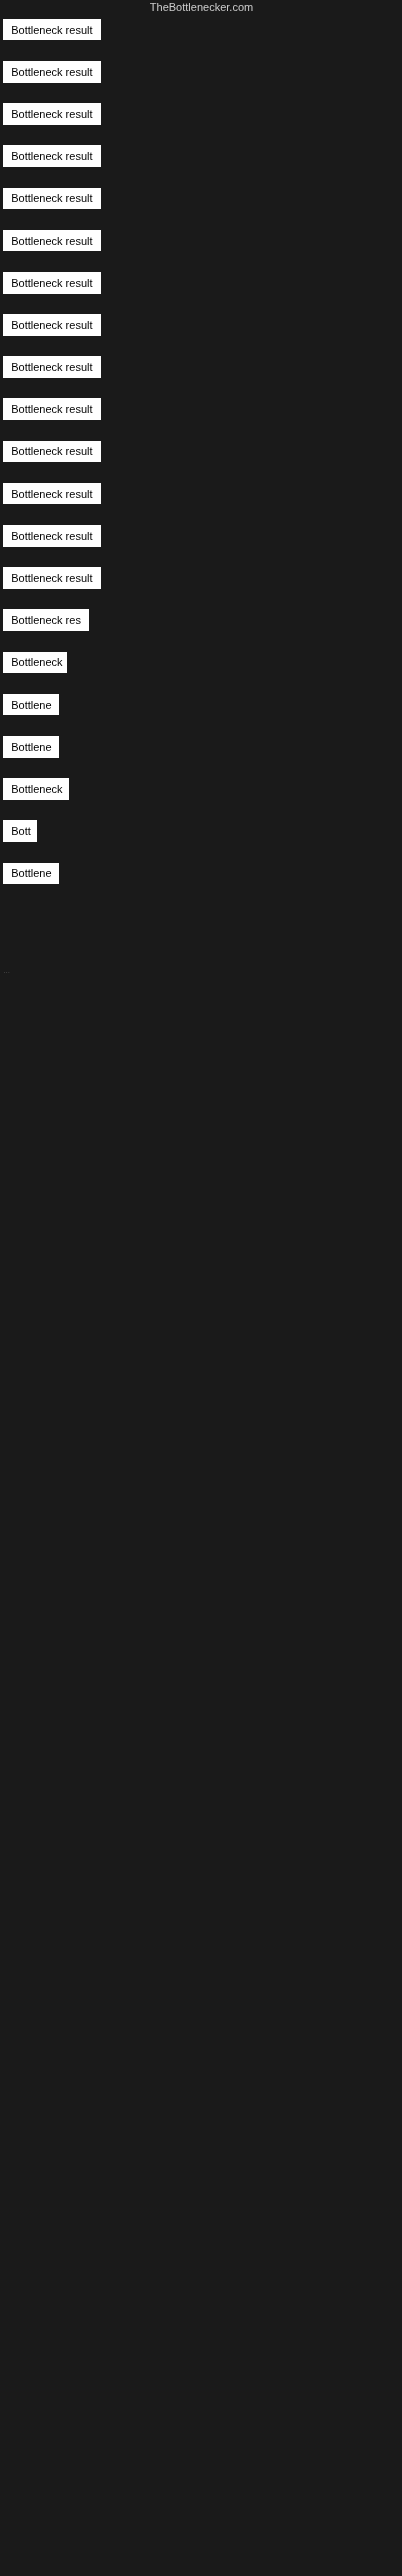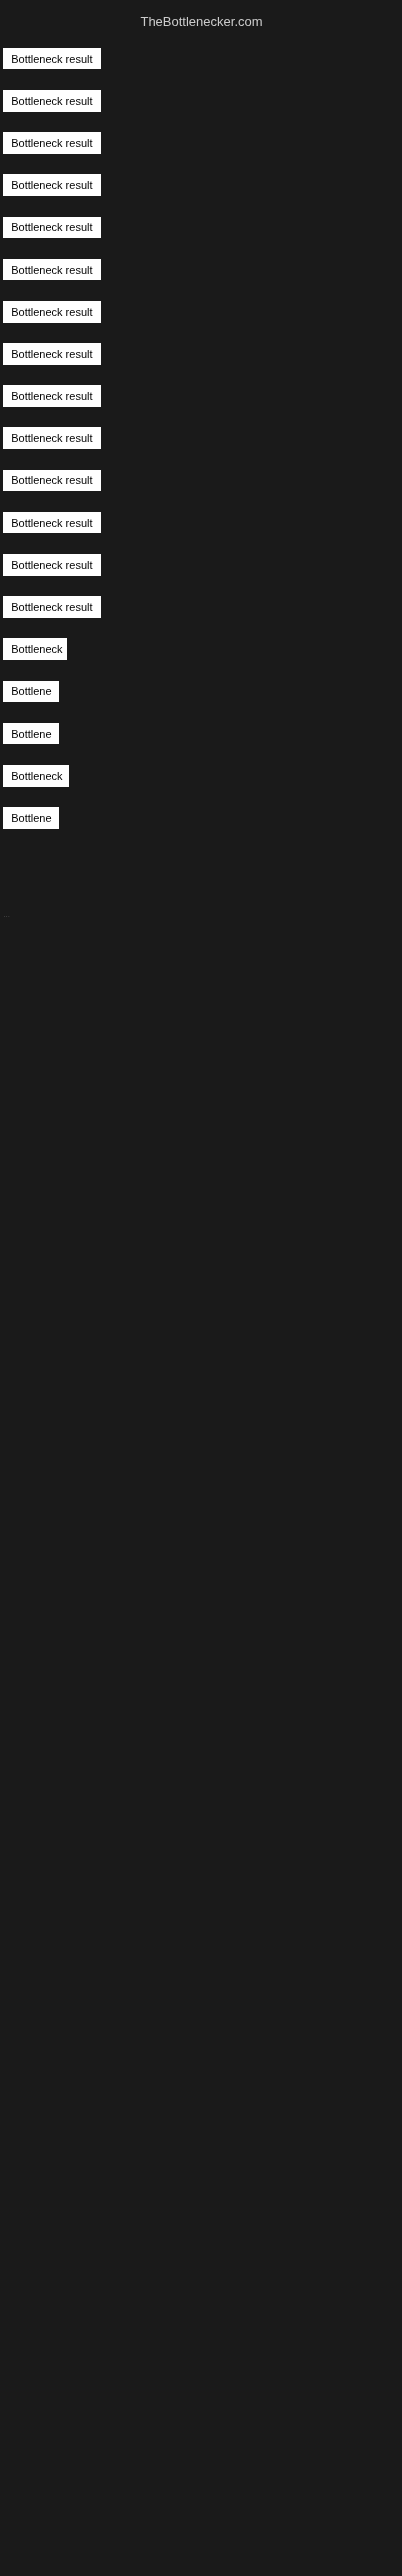--- a/index.html
+++ b/index.html
@@ -12,22 +12,22 @@
       width: 403px;
       min-height: 2576px;
       background-color: #1a1a1a;
       font-family: Arial, sans-serif;
       position: relative;
     }
 
     .site-title {
       text-align: center;
       color: #cccccc;
-      font-size: 13px;
-      padding: 14px 0;
+      font-size: 11px;
+      padding: 1px 0;
       background-color: #1a1a1a;
     }
 
     .bottleneck-item {
       display: inline-block;
       background-color: #ffffff;
       color: #000000;
       font-size: 11px;
       font-weight: normal;
       padding: 4.8px 8px;
@@ -70,24 +70,26 @@
       <div class="row-container"><div class="bottleneck-item" style="max-width: 105px;">Bottleneck result</div></div>
       <div class="row-container"><div class="bottleneck-item" style="max-width: 105px;">Bottleneck result</div></div>
       <div class="row-container"><div class="bottleneck-item" style="max-width: 105px;">Bottleneck result</div></div>
       <div class="row-container"><div class="bottleneck-item" style="max-width: 105px;">Bottleneck result</div></div>
       <div class="row-container"><div class="bottleneck-item" style="max-width: 105px;">Bottleneck result</div></div>
       <div class="row-container"><div class="bottleneck-item" style="max-width: 105px;">Bottleneck result</div></div>
       <div class="row-container"><div class="bottleneck-item" style="max-width: 105px;">Bottleneck result</div></div>
       <div class="row-container"><div class="bottleneck-item" style="max-width: 105px;">Bottleneck result</div></div>
       <div class="row-container"><div class="bottleneck-item" style="max-width: 105px;">Bottleneck result</div></div>
       <div class="row-container"><div class="bottleneck-item" style="max-width: 105px;">Bottleneck result</div></div>
+      <div class="row-container"><div class="bottleneck-item" style="max-width: 89px;">Bottleneck res</div></div>
       <div class="row-container"><div class="bottleneck-item" style="max-width: 64px;">Bottleneck</div></div>
       <div class="row-container"><div class="bottleneck-item" style="max-width: 56px;">Bottlene</div></div>
       <div class="row-container"><div class="bottleneck-item" style="max-width: 56px;">Bottlene</div></div>
       <div class="row-container"><div class="bottleneck-item" style="max-width: 66px;">Bottleneck</div></div>
+      <div class="row-container"><div class="bottleneck-item" style="max-width: 34px;">Bott</div></div>
       <div class="row-container"><div class="bottleneck-item" style="max-width: 56px;">Bottlene</div></div>
     </div>
 
   <div class="spacer"></div>
 
   <div class="small-text">...</div>
 
   <div class="bottom-spacer"></div>
 </div>
 

